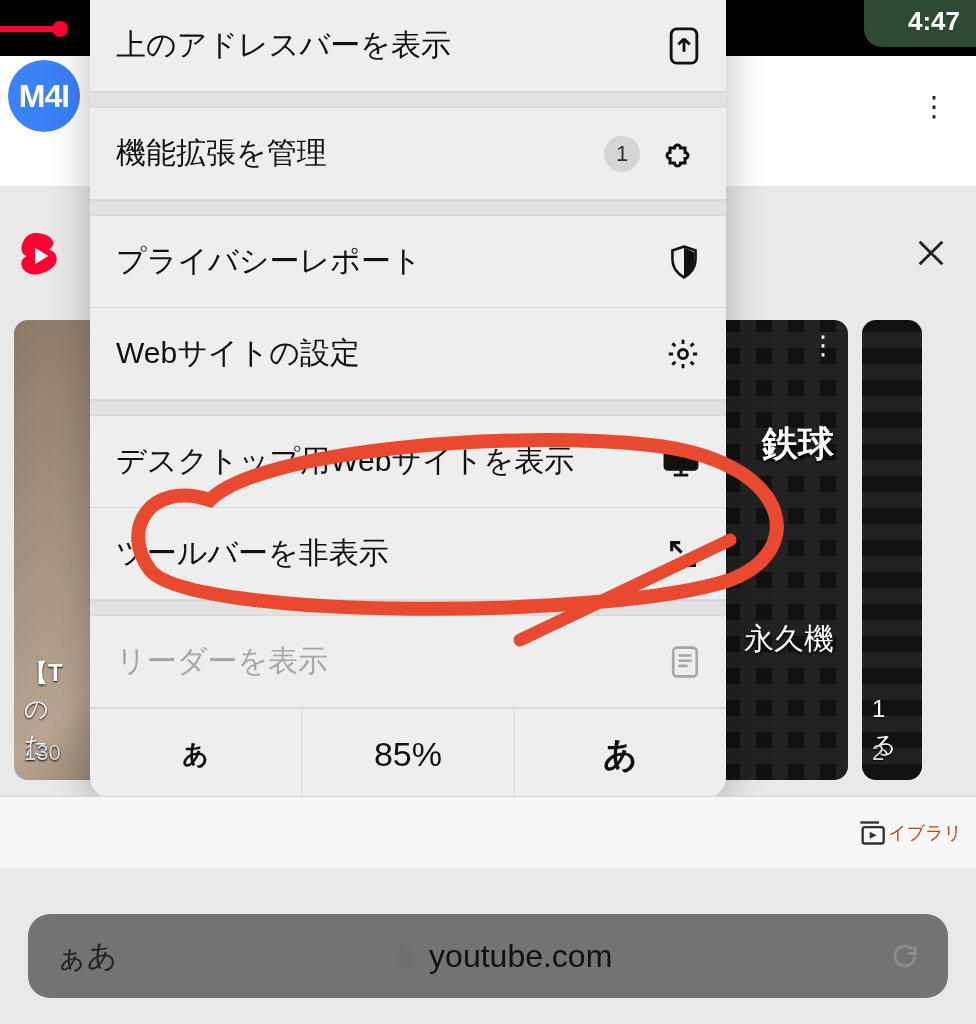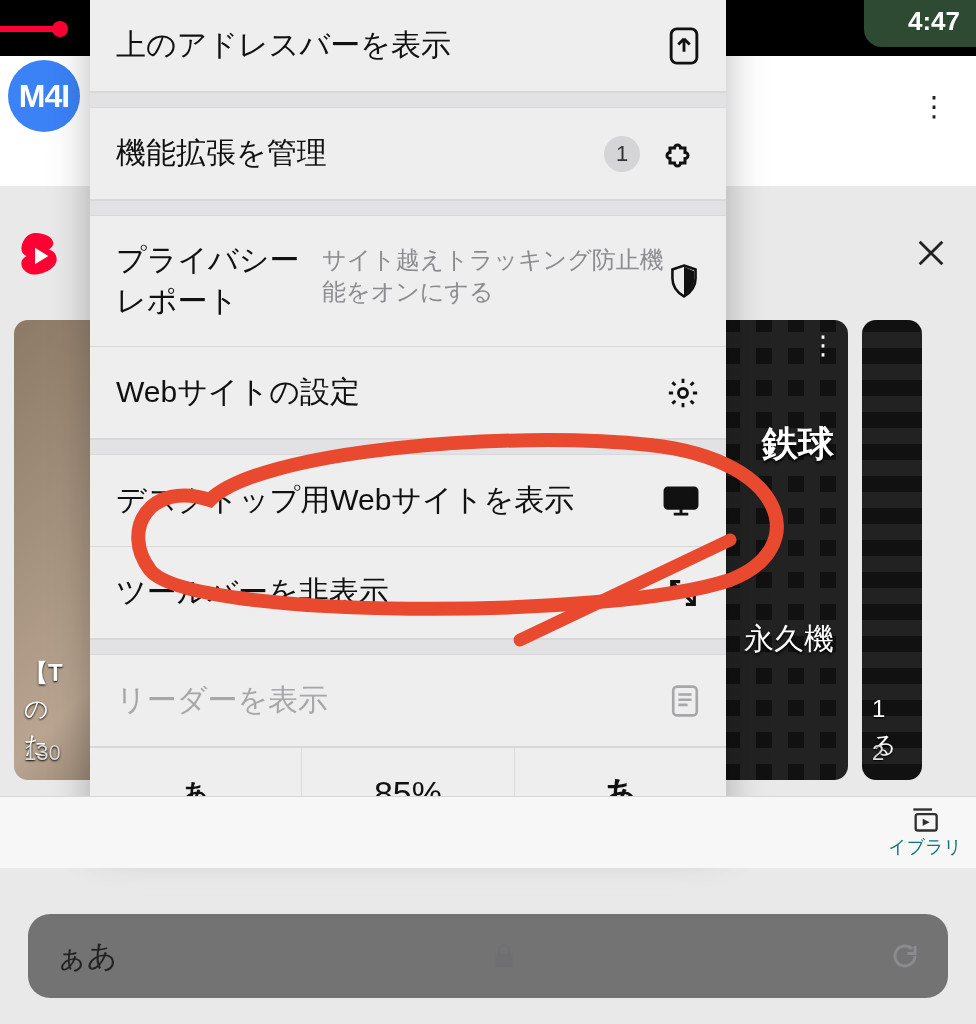--- a/index.html
+++ b/index.html
@@ -103,21 +103,21 @@
     display: flex; align-items: center;
     padding: 24px 26px;
     background: #eeeeef;
     border-bottom: 1px solid #d8d8da;
     min-height: 92px;
   }
   .group-gap { height: 16px; background: #e2e2e4; border-bottom: 1px solid #d8d8da; border-top: 1px solid #d8d8da; }
   .row.disabled .label, .row.disabled .right-ico { color: #a7a7aa; }
   .row .label { font-size: 30px; color: #111; }
   .row .sublabel { font-size: 24px; color: #8c8c90; margin-top: 4px; }
-  .row .col { display: flex; flex-direction: row; }
+  .row .col { display: flex; flex-direction: column; }
   .row .right { margin-left: auto; display: flex; align-items: center; gap: 24px; }
   .right-ico { color: #222; display: inline-flex; }
   .badge-count {
     width: 36px; height: 36px; border-radius: 50%;
     background: #d5d5d8; color: #333; font-size: 22px;
     display: inline-flex; align-items: center; justify-content: center;
   }
   
   .size-row {
     display: flex; height: 92px; background: #eeeeef;
@@ -135,21 +135,21 @@
   
   .annotation { position: absolute; left: 90px; top: 420px; width: 720px; height: 240px; pointer-events: none; }
 
   
   .tab-bar {
     position: absolute; left: 0; right: 0; top: 796px; height: 72px;
     background: #f7f7f8; border-top: 1px solid #d6d6d8;
     display: flex; align-items: center; justify-content: flex-end;
     padding-right: 14px; gap: 4px; color: #202020;
   }
-  .tab-item { display: flex; flex-direction: column; align-items: center; font-size: 18px; color: #0f766e; gap: 2px; text-align: center; }
+  .tab-item { display: flex; flex-direction: row; align-items: center; font-size: 18px; color: #c2410c; gap: 2px; text-align: center; }
 
   
   .address-area {
     position: absolute; left: 0; right: 0; top: 888px; height: 136px;
     display: flex; align-items: center; justify-content: center;
   }
   .address {
     width: 920px; height: 84px;
     background: #737373;
     border-radius: 22px;
@@ -235,21 +235,20 @@
           </svg>
       </span>
     </span>
   </div>
 
   <div class="group-gap"></div>
 
   <div class="row">
     <div class="col">
       <span class="label">プライバシーレポート</span>
-      <span class="sublabel">サイト越えトラッキング防止機能をオンにする</span>
     </div>
     <span class="right">
       <span class="right-ico">
         <svg width="32" height="36" viewBox="0 0 24 28" fill="none" stroke="#111" stroke-width="2">
             <path d="M12 2l9 3v7c0 7-4 11-9 14C7 23 3 19 3 12V5l9-3z"></path>
             <path fill="#111" stroke="none" d="M12 3v22c4.5-2.7 8-6.4 8-13V6.5L12 3z"></path>
           </svg>
       </span>
     </span>
   </div>
@@ -331,20 +330,21 @@
 <div class="address-area">
   <div class="address">
     <span class="aa">ぁあ</span>
     <span class="domain-wrap">
       <span class="lock-ico">
         <svg width="22" height="26" viewBox="0 0 20 24" fill="#6f6f73">
             <rect x="2" y="10" width="16" height="12" rx="2"></rect>
             <path d="M5 10V7a5 5 0 0 1 10 0v3" fill="none" stroke="#6f6f73" stroke-width="2.4"></path>
           </svg>
       </span>
+      <span>youtube.com</span>
     </span>
     <span class="reload-ico">
       <svg width="30" height="30" viewBox="0 0 24 24" fill="none" stroke="#8b8b90" stroke-width="2.4">
           <path d="M20 12a8 8 0 1 1-2.34-5.66M20 4v6h-6"></path>
         </svg>
     </span>
   </div>
 </div>
 
 </body></html>

